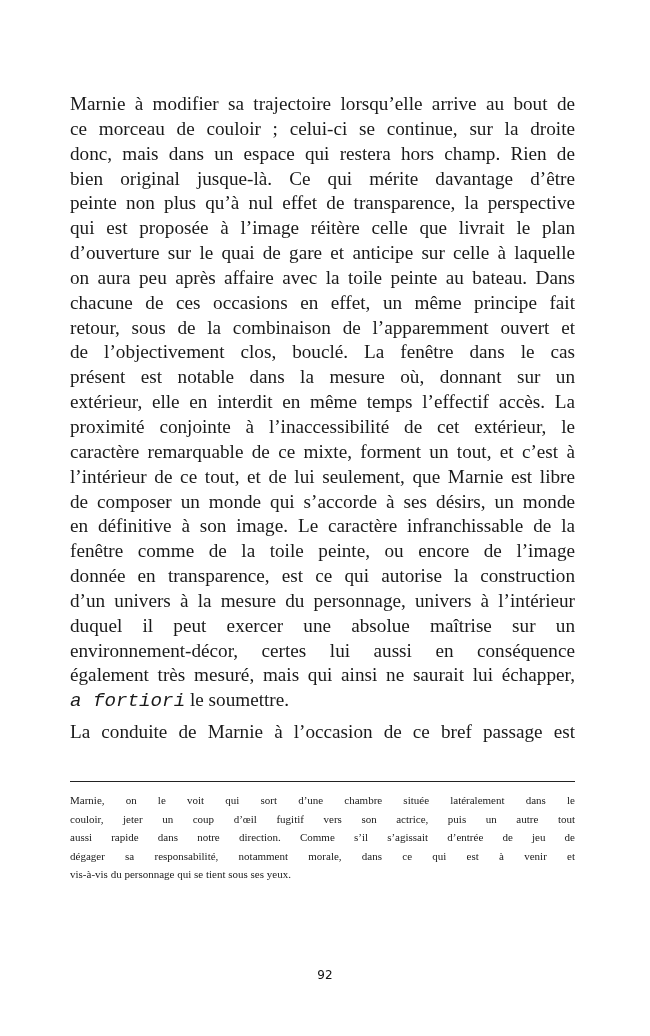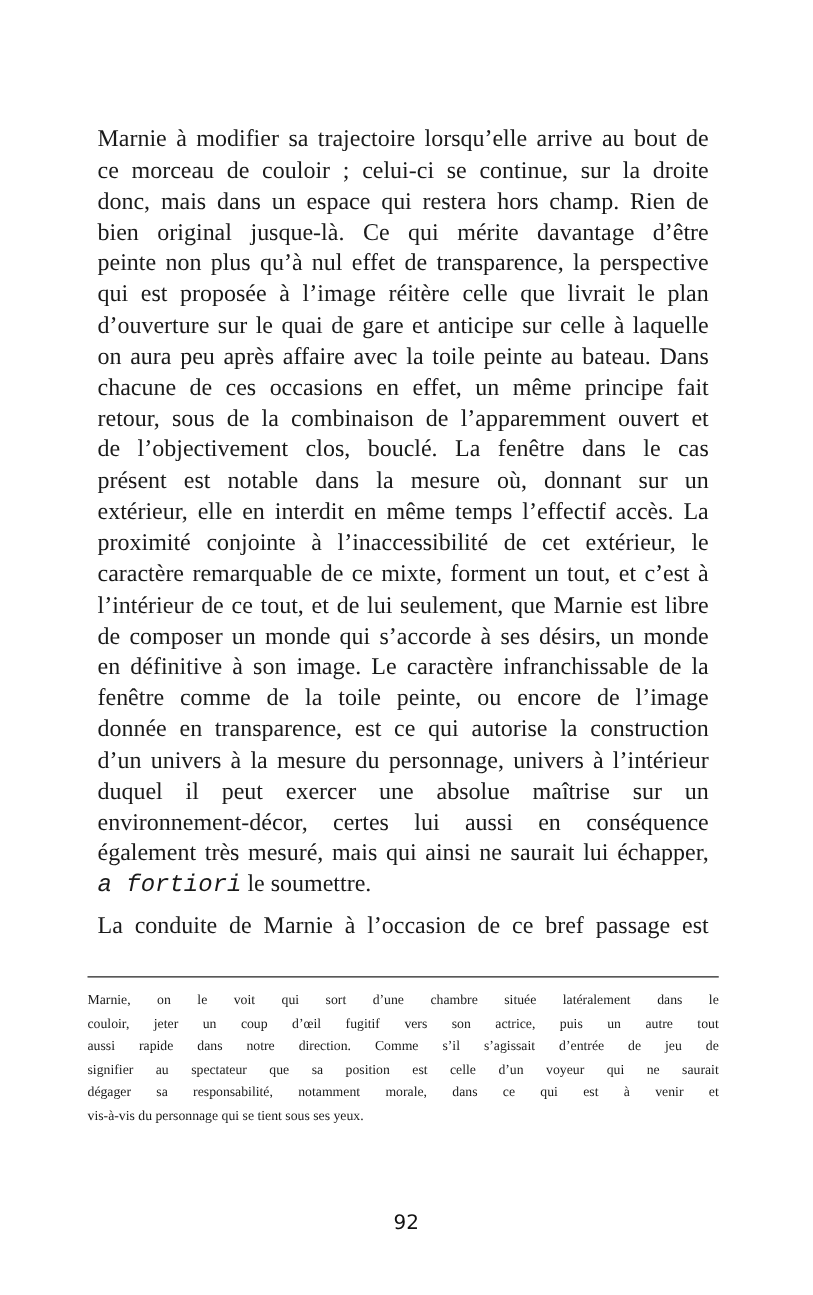--- a/index.html
+++ b/index.html
@@ -18,21 +18,21 @@
       position: absolute;
       left: 70px;
       top: 92px;
       width: 505px;
     }
     .body-text {
       font-family: "Liberation Serif", "DejaVu Serif", serif;
       font-size: 19.2px;
       line-height: 24.85px;
       text-align: justify;
-      margin: 8px;
+      margin: 0;
     }
     .line {
       display: block;
       text-align: justify;
       text-align-last: justify;
       white-space: nowrap;
       height: 24.85px;
       overflow: visible;
     }
     .line.last {
@@ -61,21 +61,21 @@
     .footnote .line {
       height: 18.6px;
     }
     .page-number {
       position: absolute;
       left: 0;
       width: 650px;
       top: 968px;
       text-align: center;
       font-family: "DejaVu Sans", "Liberation Sans", sans-serif;
-      font-size: 16px;
+      font-size: 12px;
       color: #111;
     }
     em { font-style: italic; font-family: Liberation Mono, monospace; }
   </style>
 </head>
 <body>
 
 <div class="page">
   <div class="body-text para">
     <span class="line">Marnie à modifier sa trajectoire lorsqu’elle arrive au bout de</span>
@@ -109,18 +109,17 @@
     <span class="line">La conduite de Marnie à l’occasion de ce bref passage est</span>
   </div>
 </div>
 
 <div class="footnote-rule"></div>
 
 <div class="footnote">
   <span class="line">Marnie, on le voit qui sort d’une chambre située latéralement dans le</span>
   <span class="line">couloir, jeter un coup d’œil fugitif vers son actrice, puis un autre tout</span>
   <span class="line">aussi rapide dans notre direction. Comme s’il s’agissait d’entrée de jeu de</span>
-  <span class="line">signifier au spectateur que sa position est celle d’un voyeur qui ne saurait</span>
   <span class="line">dégager sa responsabilité, notamment morale, dans ce qui est à venir et</span>
   <span class="line last">vis-à-vis du personnage qui se tient sous ses yeux.</span>
 </div>
 
 <div class="page-number">92</div>
 
 </body></html>

